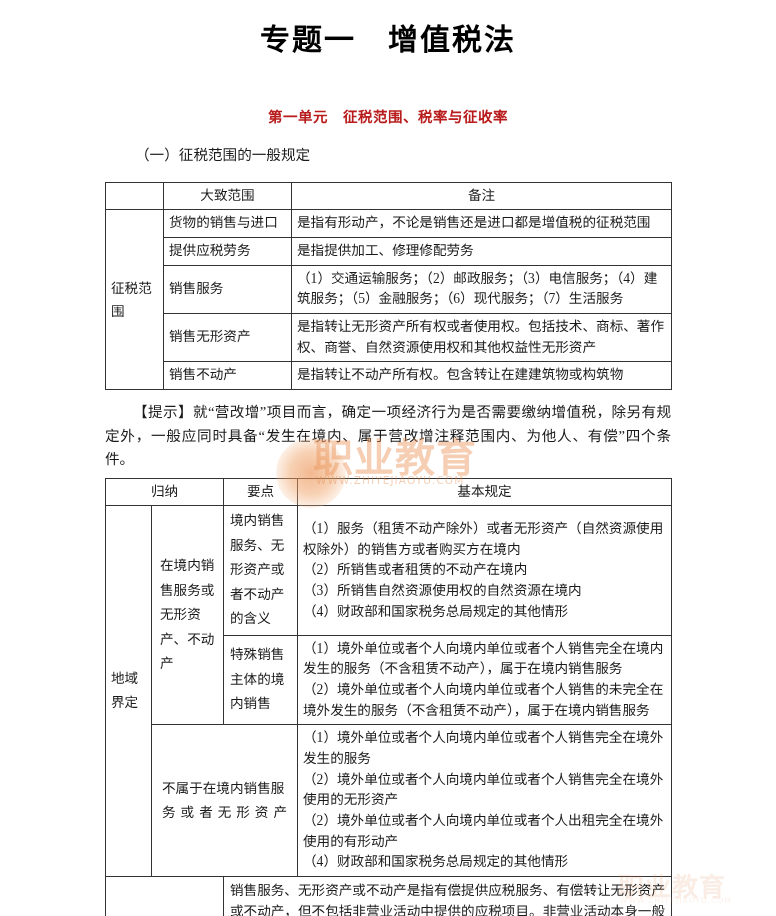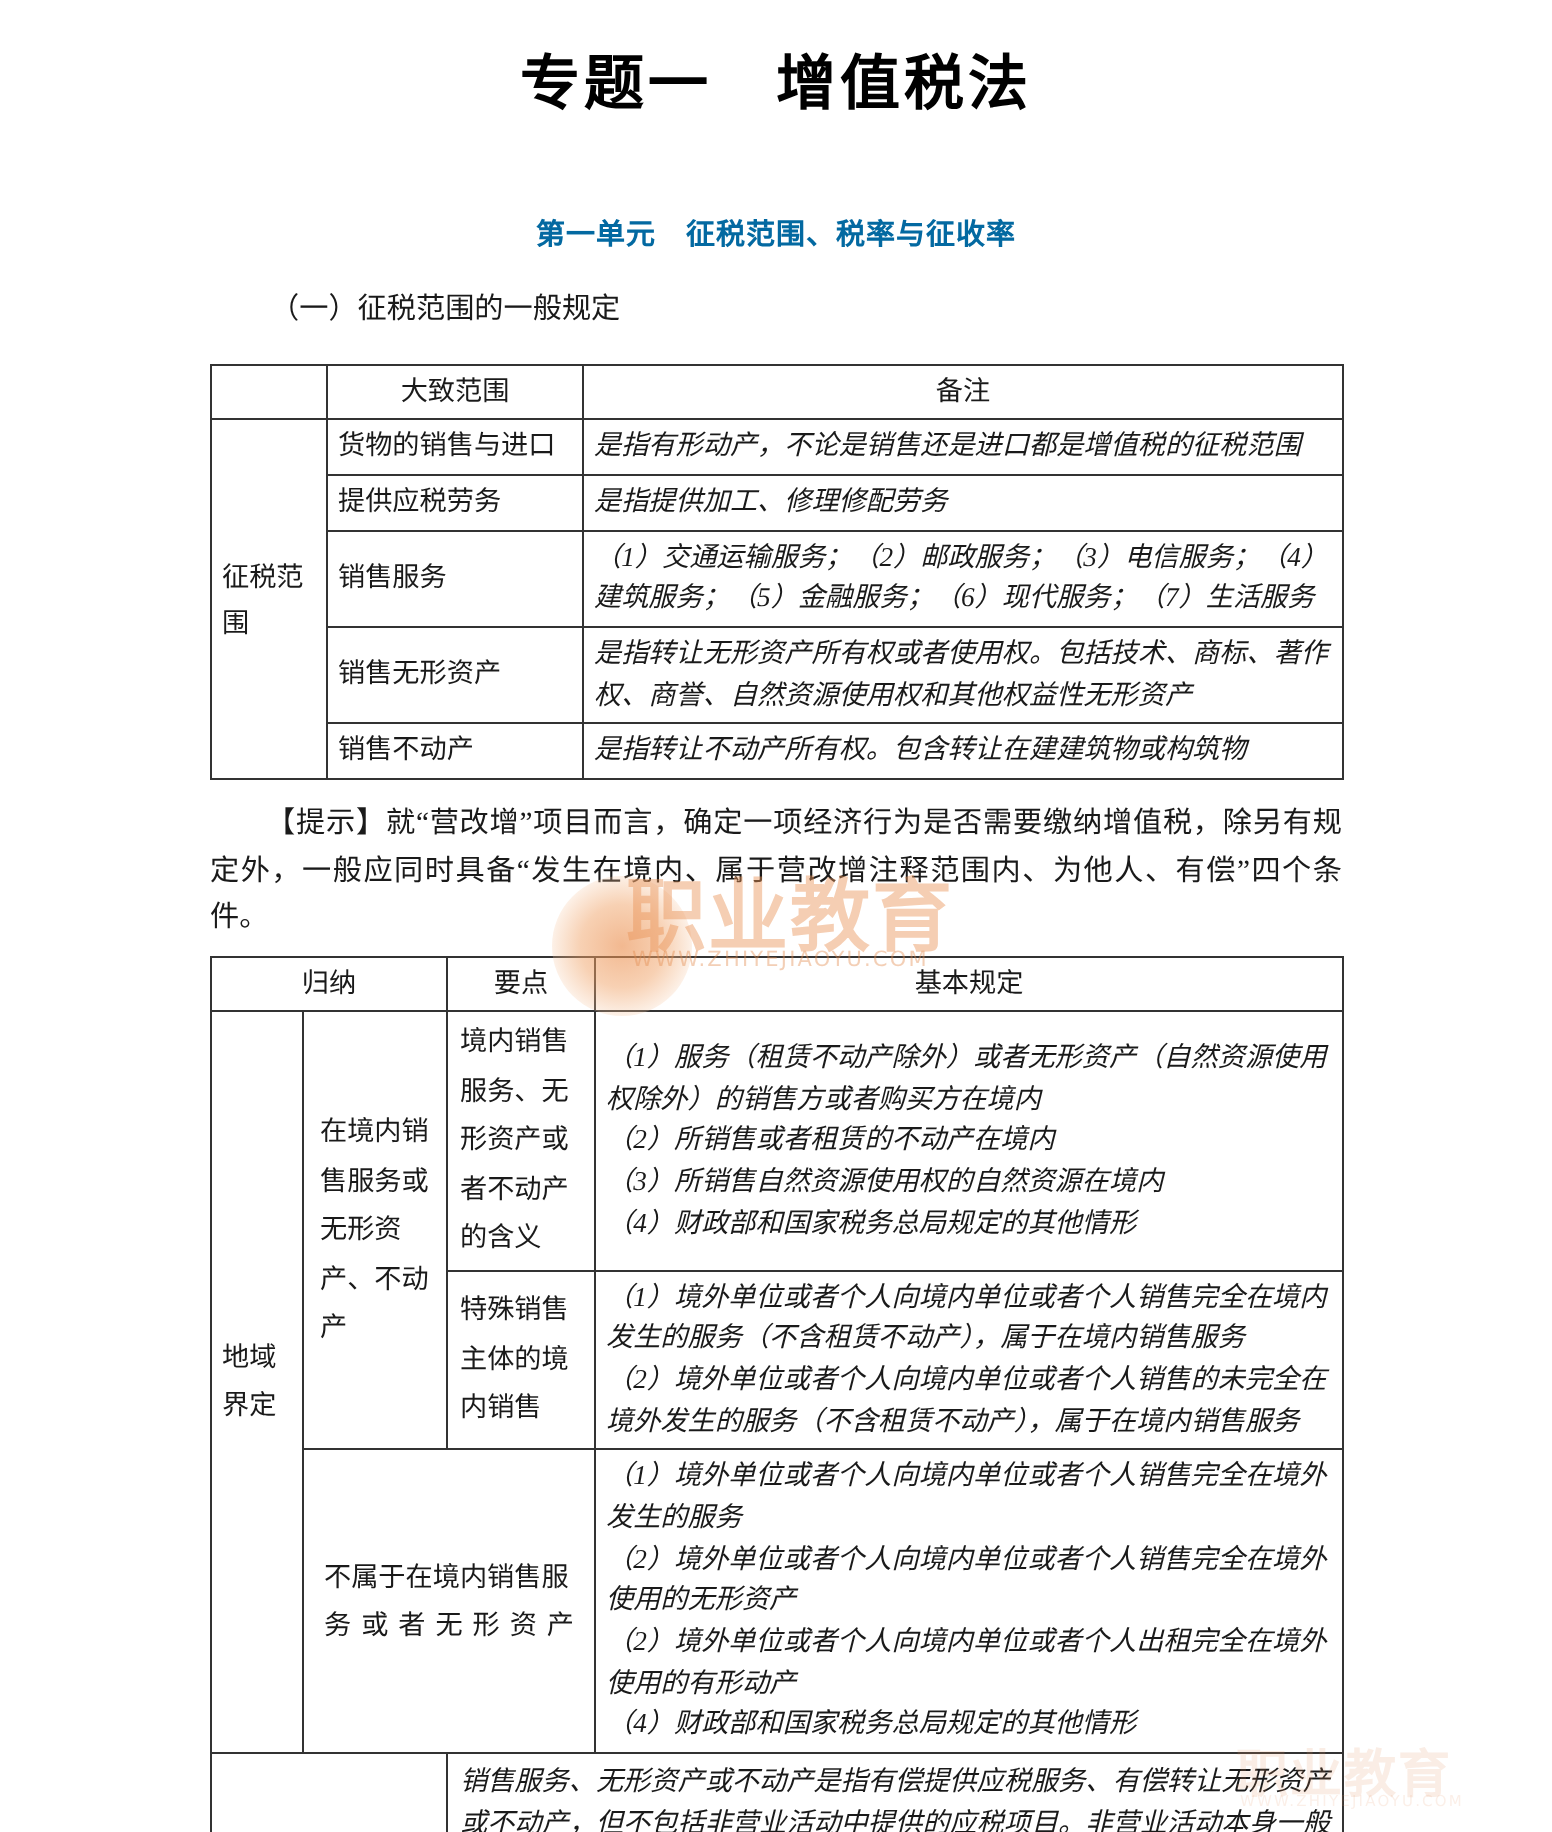--- a/index.html
+++ b/index.html
@@ -79,39 +79,39 @@
   }
   .wm-corner .wm-sub {
     left: 2px; top: 30px;
     font-size: 7.5px;
     color: rgba(225,150,100,0.15);
   }
 
   
   .doc-title {
     text-align: center;
-    font-family: Liberation Serif, serif;
+    font-family: Liberation Mono, monospace;
     font-weight: bold;
     font-size: 30px;
     letter-spacing: 2px;
     margin: 0;
     padding-top: 24px;
     padding-bottom: 0;
     line-height: 1.25;
     color: #000;
   }
   .doc-subtitle {
     text-align: center;
     font-family: "DejaVu Sans", sans-serif;
     font-weight: bold;
     font-size: 14.5px;
     letter-spacing: 0.5px;
     margin: 0;
     padding-top: 43px;
-    color: #0369a1;
+    color: #b91c1c;
   }
   .kaodian {
     font-family: "DejaVu Sans", sans-serif;
     font-weight: bold;
     font-size: 14px;
     margin: 0;
     padding-top: 28px;
     color: #000;
     letter-spacing: 0.2px;
   }
@@ -152,21 +152,20 @@
     text-align: left;
   }
   table.doc th {
     text-align: center;
   }
   .ctr { text-align: center; }
   .mid { vertical-align: middle; }
   .just {
     text-align: justify;
     text-justify: inter-ideograph;
-    font-style: italic;
   }
   .lbl-just {
     text-align: justify;
     text-justify: inter-ideograph;
     text-align-last: justify;
     line-height: 1.75;
   }
   .t1 { margin-top: 6px; }
   .t2 { margin-top: 2px; }
   .tbl-wrap { padding-left: 0; }

